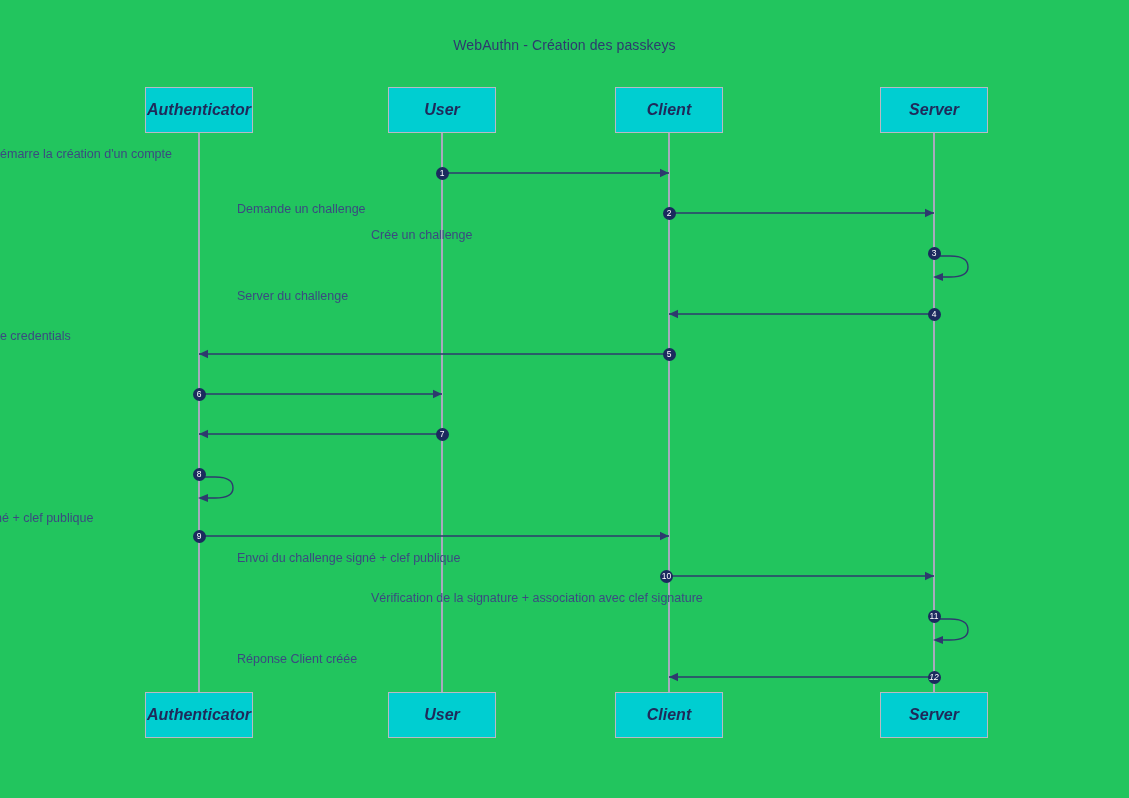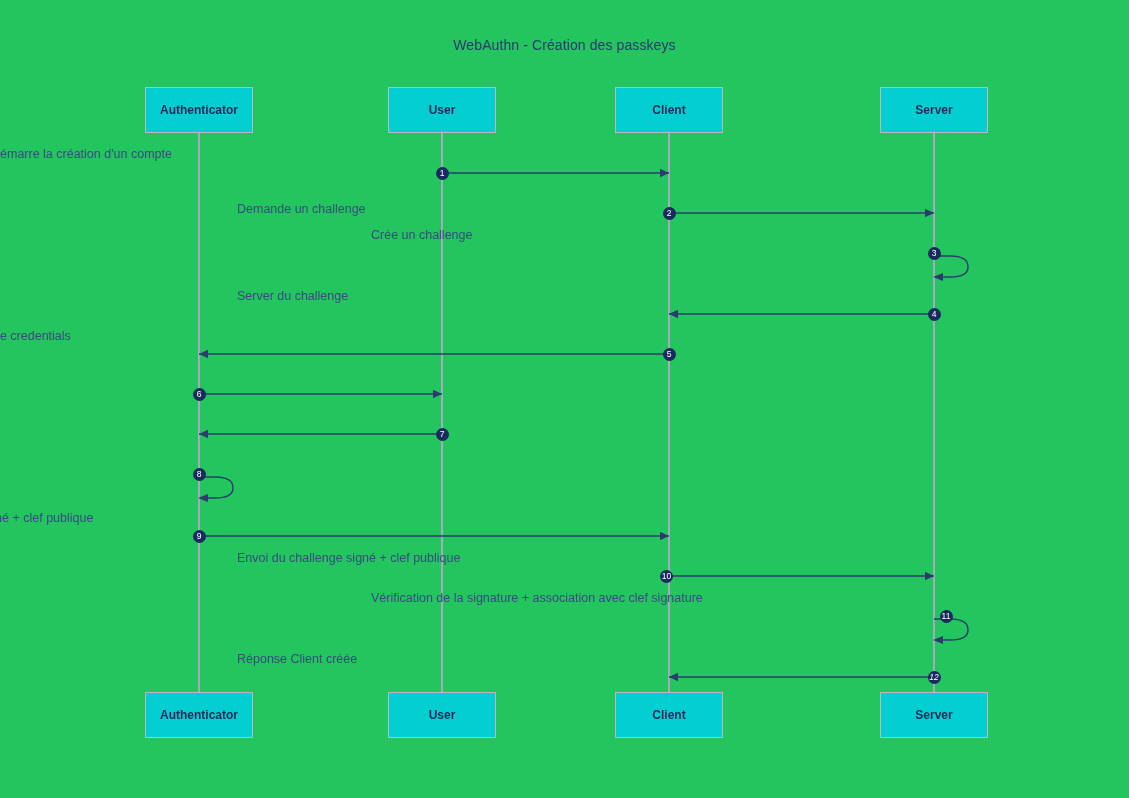--- a/index.html
+++ b/index.html
@@ -40,26 +40,27 @@
     width: 108px;
     height: 46px;
     background: #00ced1;
     border: 1px solid #b9b9c4;
     box-sizing: border-box;
     display: flex;
     align-items: center;
     justify-content: center;
   }
   .participant-label {
-    font-size: 12px;
+    font-size: 16px;
     font-weight: bold;
     color: #1f2a5a;
     font-family: "Liberation Sans", sans-serif;
     text-align: center;
     line-height: 1;
+    font-style: italic;
   }
   .msg-label {
     position: absolute;
     font-size: 12.5px;
     color: #3b4a80;
     font-family: "Liberation Sans", sans-serif;
     white-space: nowrap;
     text-align: center;
     line-height: 1;
   }
@@ -181,21 +182,21 @@
       <svg class="msg-svg" width="285" height="16" style="left: 659px; top: 568px;">
         <line x1="10" y1="8" x2="275" y2="8" stroke="#2e3a6e" stroke-width="1.4"></line>
         <polygon points="275,8 266,3.8 266,12.2" fill="#2e3a6e"></polygon>
       </svg>
       <div class="badge" style="top: 570px; left: 660px;">10</div>
       <div class="msg-label" style="left: 371px; top: 592px; width: auto; text-align: left;">Vérification de la signature + association avec clef signature</div>
       <svg class="msg-svg" width="48" height="30" style="left: 932px; top: 615px;">
         <path d="M 2 4 L 18 4 C 34 4 36 10 36 15 C 36 21 30 25 18 25 L 6 25" fill="none" stroke="#2e3a6e" stroke-width="1.4"></path>
         <polygon points="1,25 11,21 11,29" fill="#2e3a6e"></polygon>
       </svg>
-      <div class="badge" style="top: 610px; left: 927.5px; margin-left: 12px;">11</div>
+      <div class="badge" style="top: 610px; left: 927.5px;">11</div>
       <div class="msg-label" style="left: 237px; top: 653px; width: auto; text-align: left;">Réponse Client créée</div>
       <svg class="msg-svg" width="285" height="16" style="left: 659px; top: 669px;">
         <line x1="275" y1="8" x2="10" y2="8" stroke="#2e3a6e" stroke-width="1.4"></line>
         <polygon points="10,8 19,3.8 19,12.2" fill="#2e3a6e"></polygon>
       </svg>
       <div class="badge" style="top: 671px; left: 927.5px; font-style: italic;">12</div>
     </div>
 
 </div>
 

